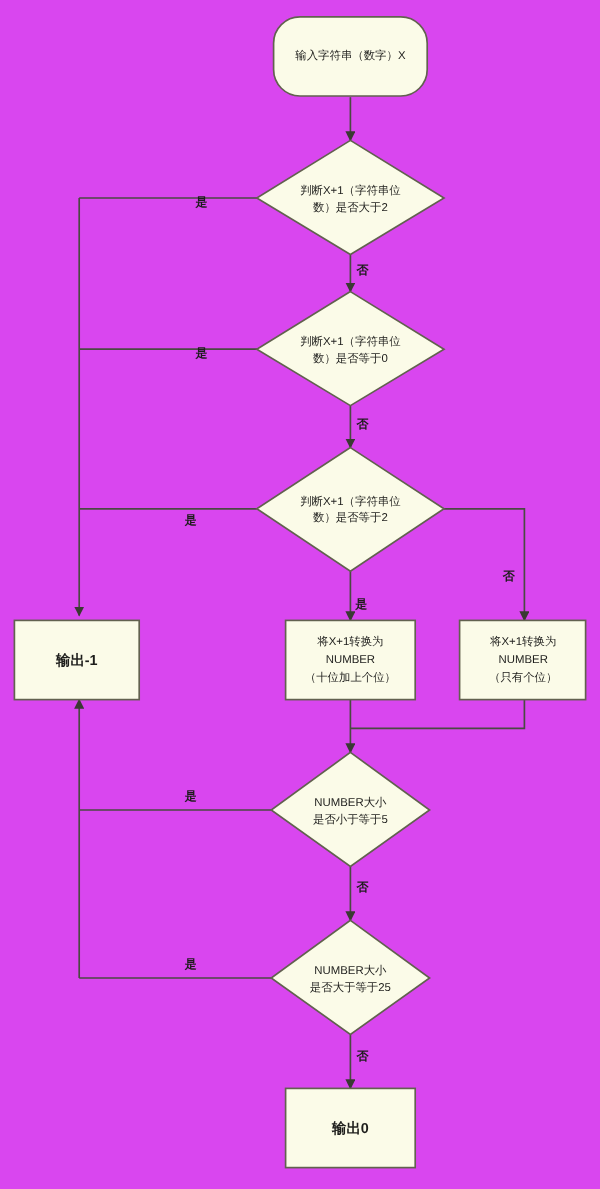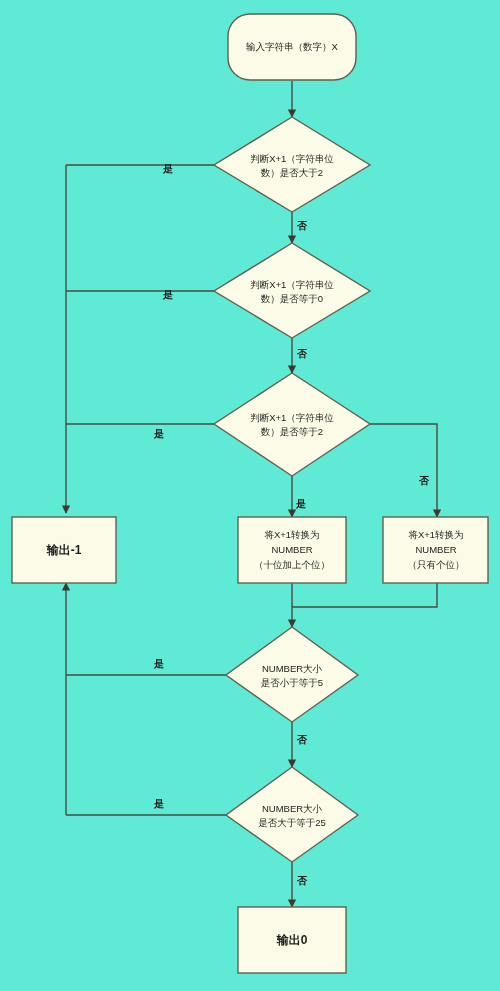--- a/index.html
+++ b/index.html
@@ -11,21 +11,21 @@
   body {
     width: 500px;
     height: 991px;
     font-family: "Liberation Sans", "DejaVu Sans", sans-serif;
     overflow: hidden;
   }
   #flowchart-root {
     position: relative;
     width: 500px;
     height: 991px;
-    background: #5eead4;
+    background: #d946ef;
   }
   svg.chart {
     display: block;
     width: 500px;
     height: 991px;
   }
   .node-shape {
     fill: #fbfbe8;
     stroke: #62614f;
     stroke-width: 1.4;

